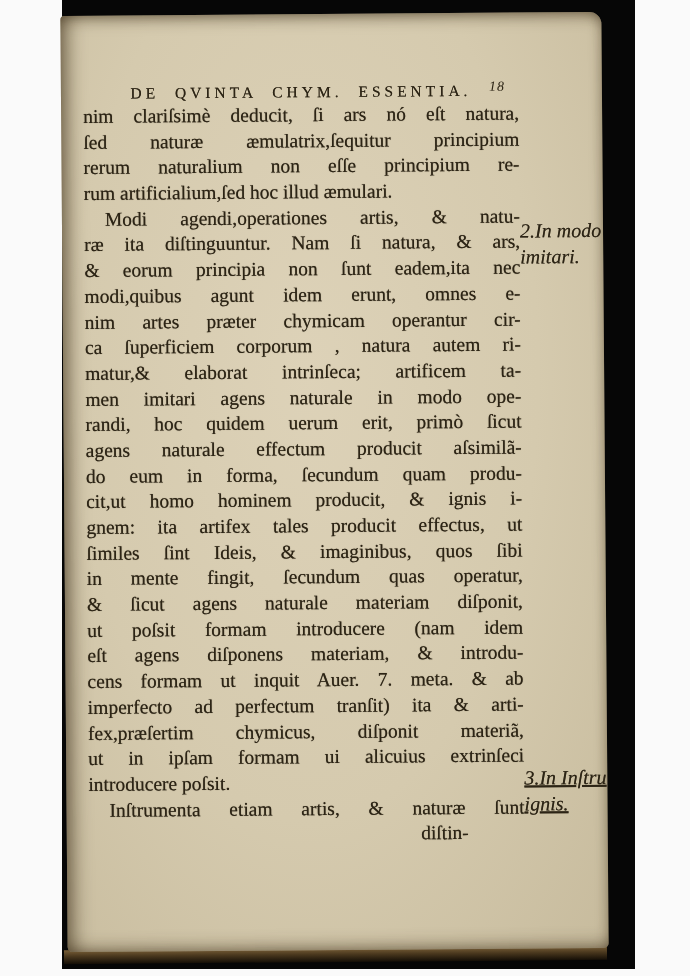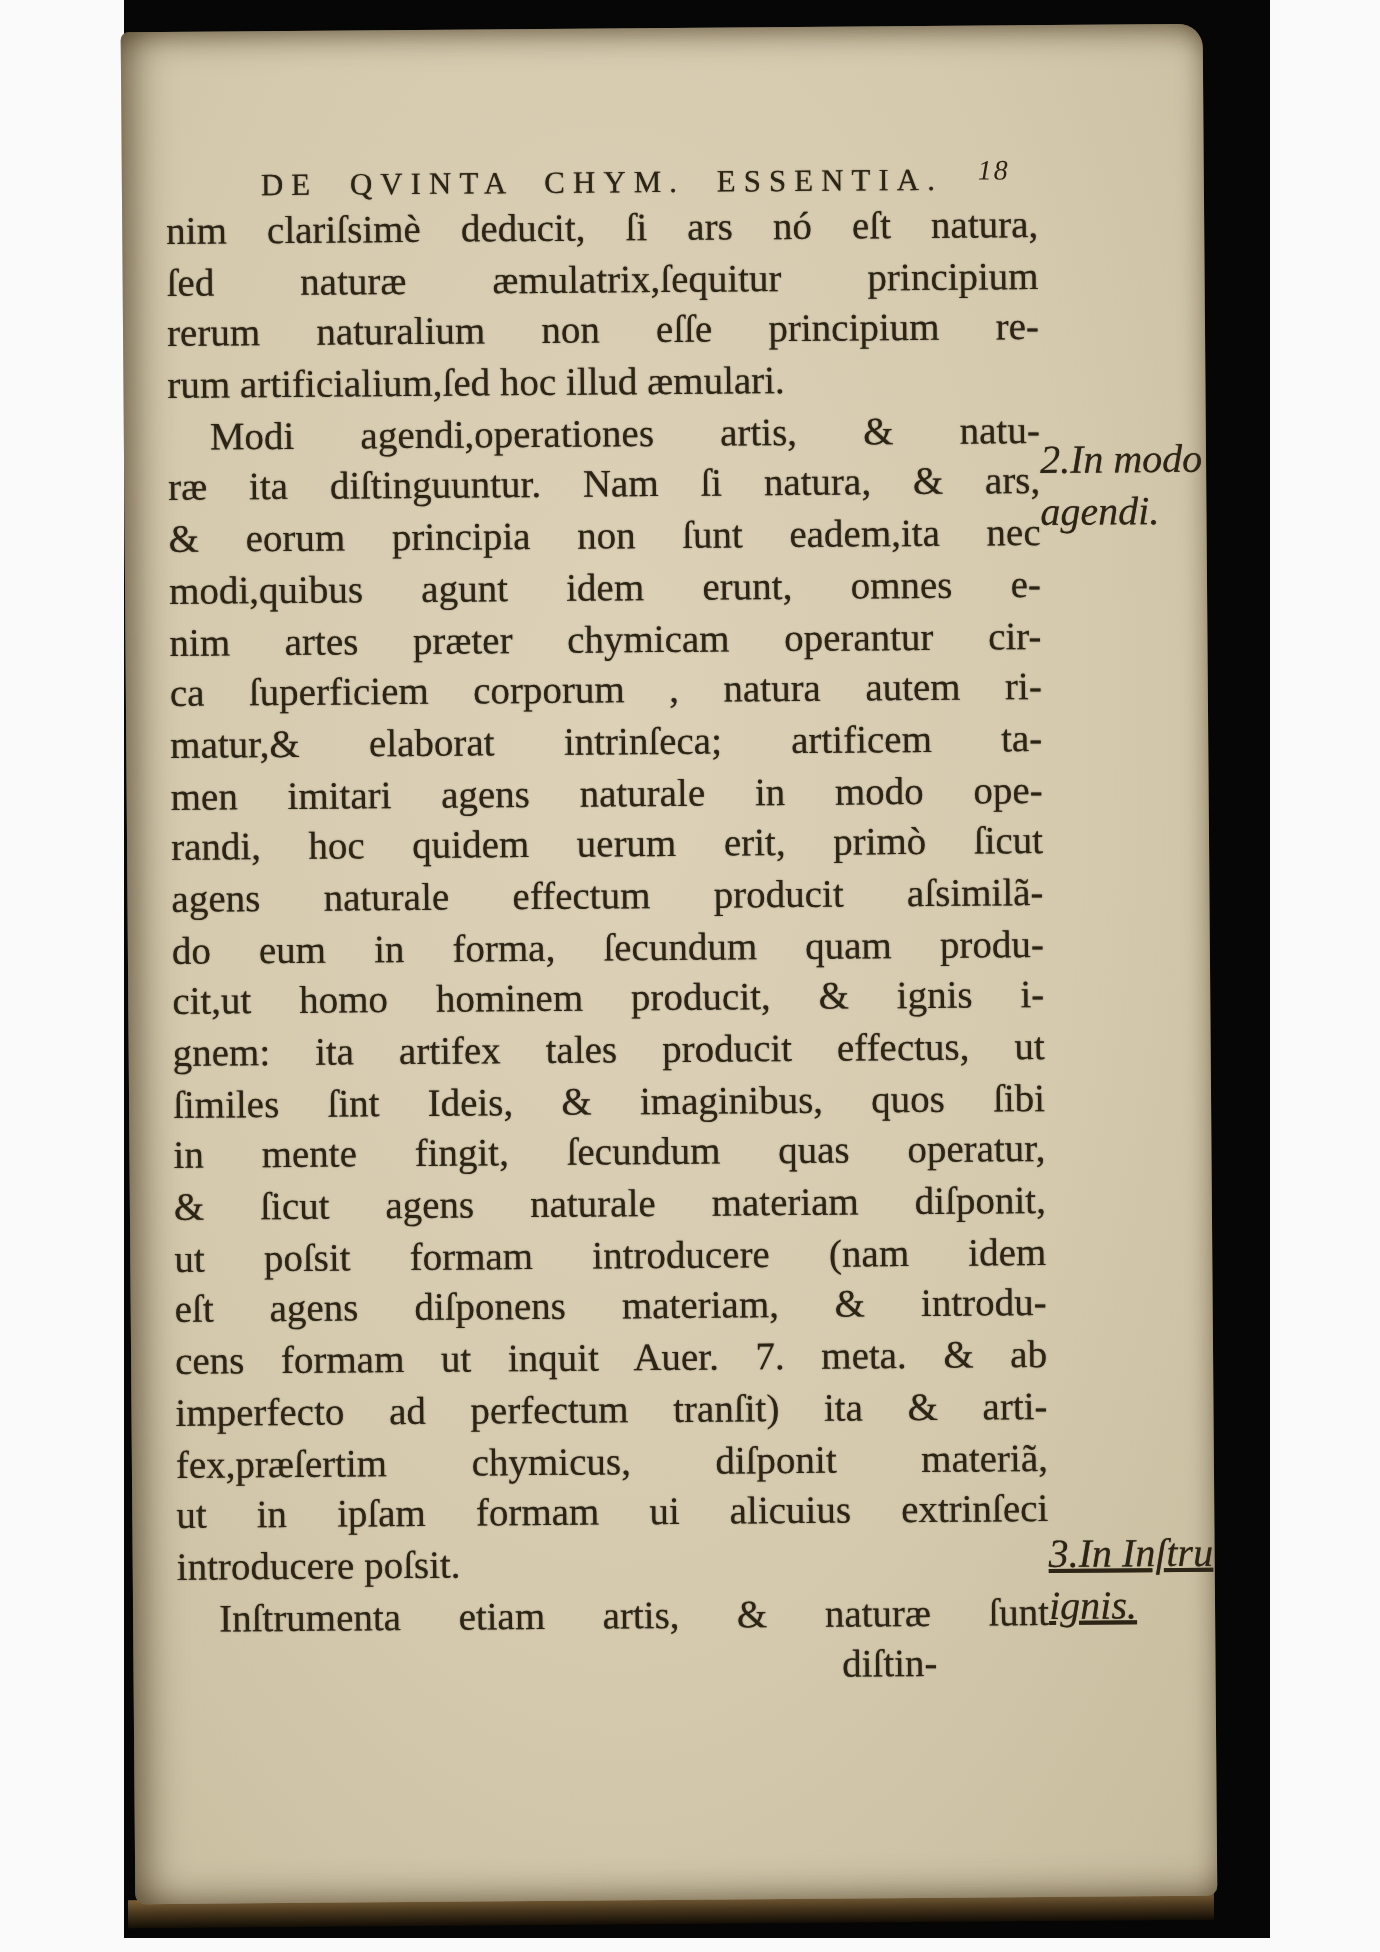--- a/index.html
+++ b/index.html
@@ -96,20 +96,20 @@
       <div class="line">imperfecto ad perfectum tranſit) ita &amp; arti-</div>
       <div class="line">fex,præſertim chymicus, diſponit materiã,</div>
       <div class="line">ut in ipſam formam ui alicuius extrinſeci</div>
       <div class="line short">introducere poſsit.</div>
       <div class="line indent">Inſtrumenta etiam artis, &amp; naturæ ſunt</div>
       <div class="line right">diſtin-</div>
     </div>
 
   <div class="margin-note note-modo">
     <span class="mn-line">2.In modo</span>
-    <span class="mn-line">agendi.</span>
+    <span class="mn-line">imitari.</span>
   </div>
 
   <div class="margin-note note-instru">
     <span class="mn-line">3.In Inſtru</span>
     <span class="mn-line">ignis.</span>
   </div>
 </div>
 
 </body></html>

